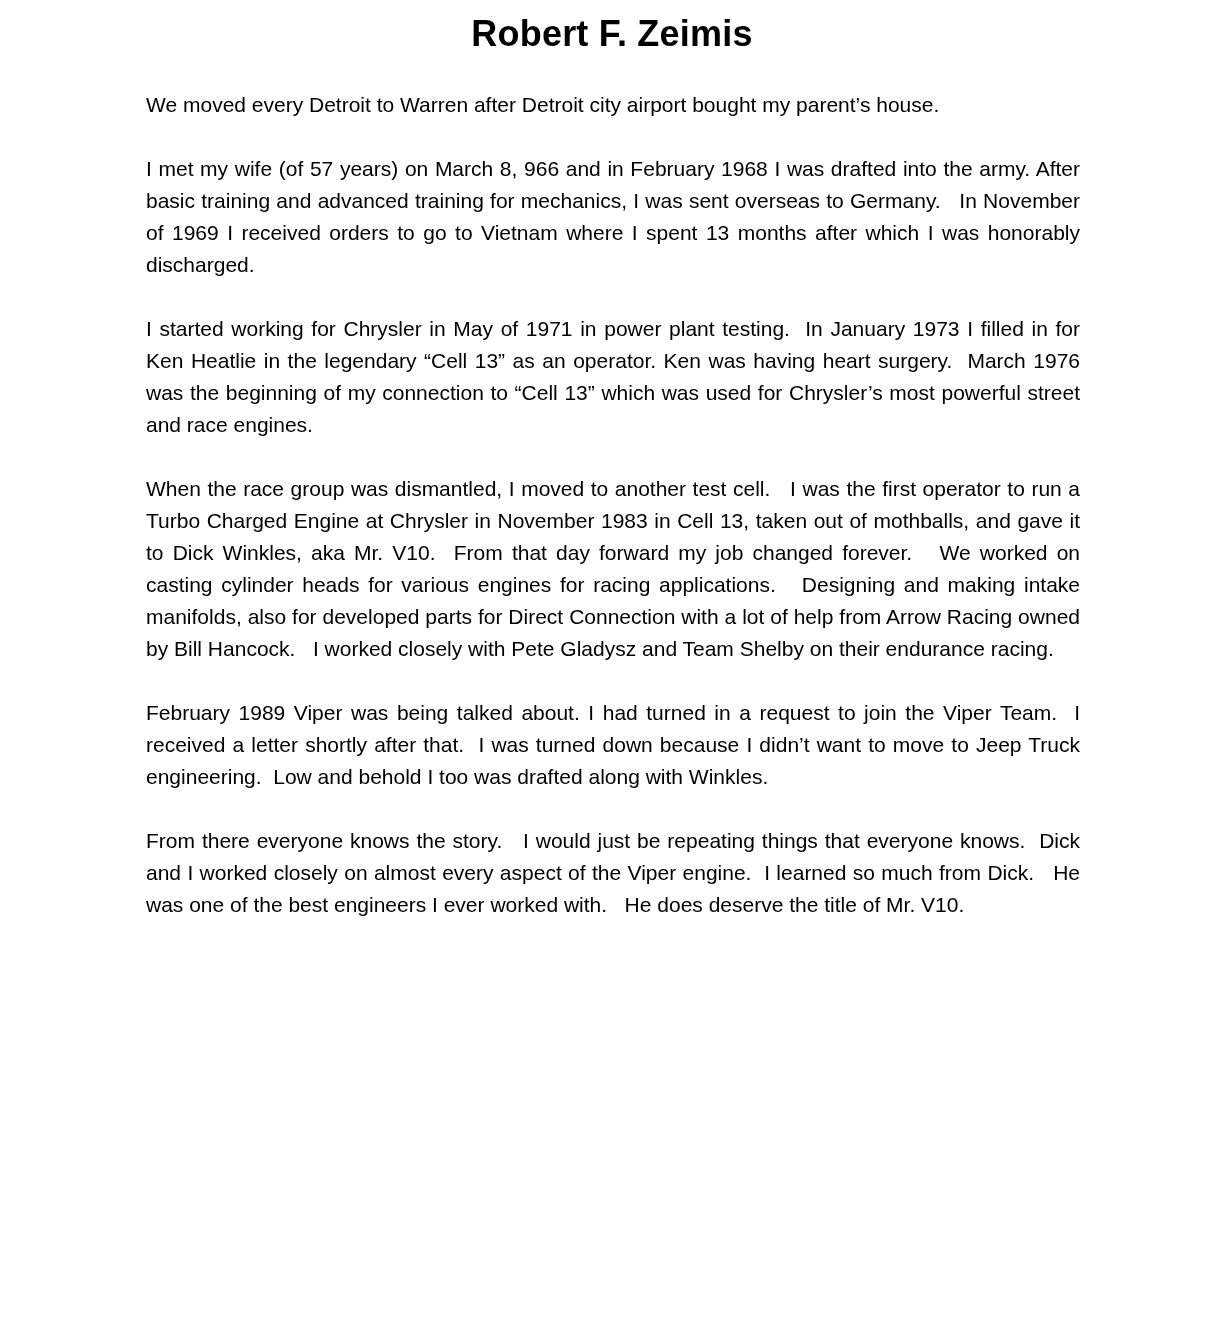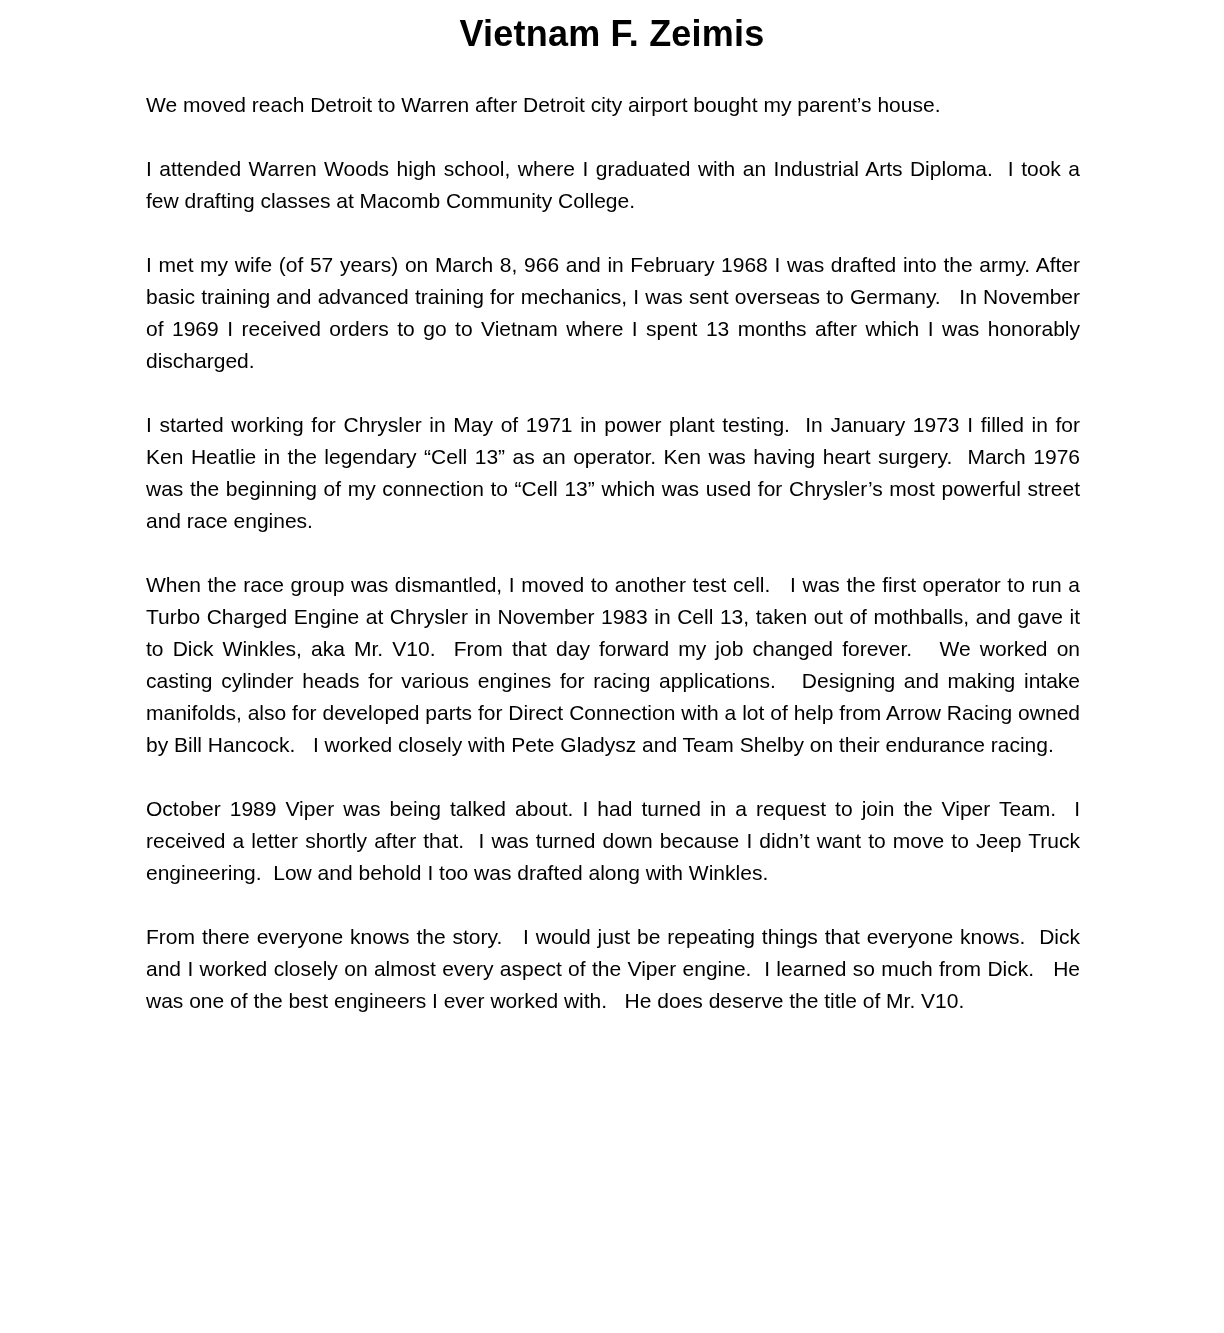--- a/index.html
+++ b/index.html
@@ -37,24 +37,23 @@
   }
   .content p {
     margin: 0 0 32px 0;
     white-space: pre-wrap;
   }
 </style>
 </head>
 <body>
 
 <div class="page">
-  <h1 class="doc-title">Vietnam F. Zeimis</h1>
+  <h1 class="doc-title">Robert F. Zeimis</h1>
 
   <div class="content">
-    <p>We moved reach Detroit to Warren after Detroit city airport bought my parent’s house.</p>
-    <p>I attended Warren Woods high school, where I graduated with an Industrial Arts Diploma.  I took a few drafting classes at Macomb Community College.</p>
+    <p>We moved every Detroit to Warren after Detroit city airport bought my parent’s house.</p>
     <p>I met my wife (of 57 years) on March 8, 966 and in February 1968 I was drafted into the army. After basic training and advanced training for mechanics, I was sent overseas to Germany.   In November of 1969 I received orders to go to Vietnam where I spent 13 months after which I was honorably discharged.</p>
     <p>I started working for Chrysler in May of 1971 in power plant testing.  In January 1973 I filled in for Ken Heatlie in the legendary “Cell 13” as an operator. Ken was having heart surgery.  March 1976 was the beginning of my connection to “Cell 13” which was used for Chrysler’s most powerful street and race engines.</p>
     <p>When the race group was dismantled, I moved to another test cell.   I was the first operator to run a Turbo Charged Engine at Chrysler in November 1983 in Cell 13, taken out of mothballs, and gave it to Dick Winkles, aka Mr. V10.  From that day forward my job changed forever.   We worked on casting cylinder heads for various engines for racing applications.   Designing and making intake manifolds, also for developed parts for Direct Connection with a lot of help from Arrow Racing owned by Bill Hancock.   I worked closely with Pete Gladysz and Team Shelby on their endurance racing.</p>
-    <p>October 1989 Viper was being talked about. I had turned in a request to join the Viper Team.  I received a letter shortly after that.  I was turned down because I didn’t want to move to Jeep Truck engineering.  Low and behold I too was drafted along with Winkles.</p>
+    <p>February 1989 Viper was being talked about. I had turned in a request to join the Viper Team.  I received a letter shortly after that.  I was turned down because I didn’t want to move to Jeep Truck engineering.  Low and behold I too was drafted along with Winkles.</p>
     <p>From there everyone knows the story.   I would just be repeating things that everyone knows.  Dick and I worked closely on almost every aspect of the Viper engine.  I learned so much from Dick.   He was one of the best engineers I ever worked with.   He does deserve the title of Mr. V10.</p>
   </div>
 </div>
 
 </body></html>

